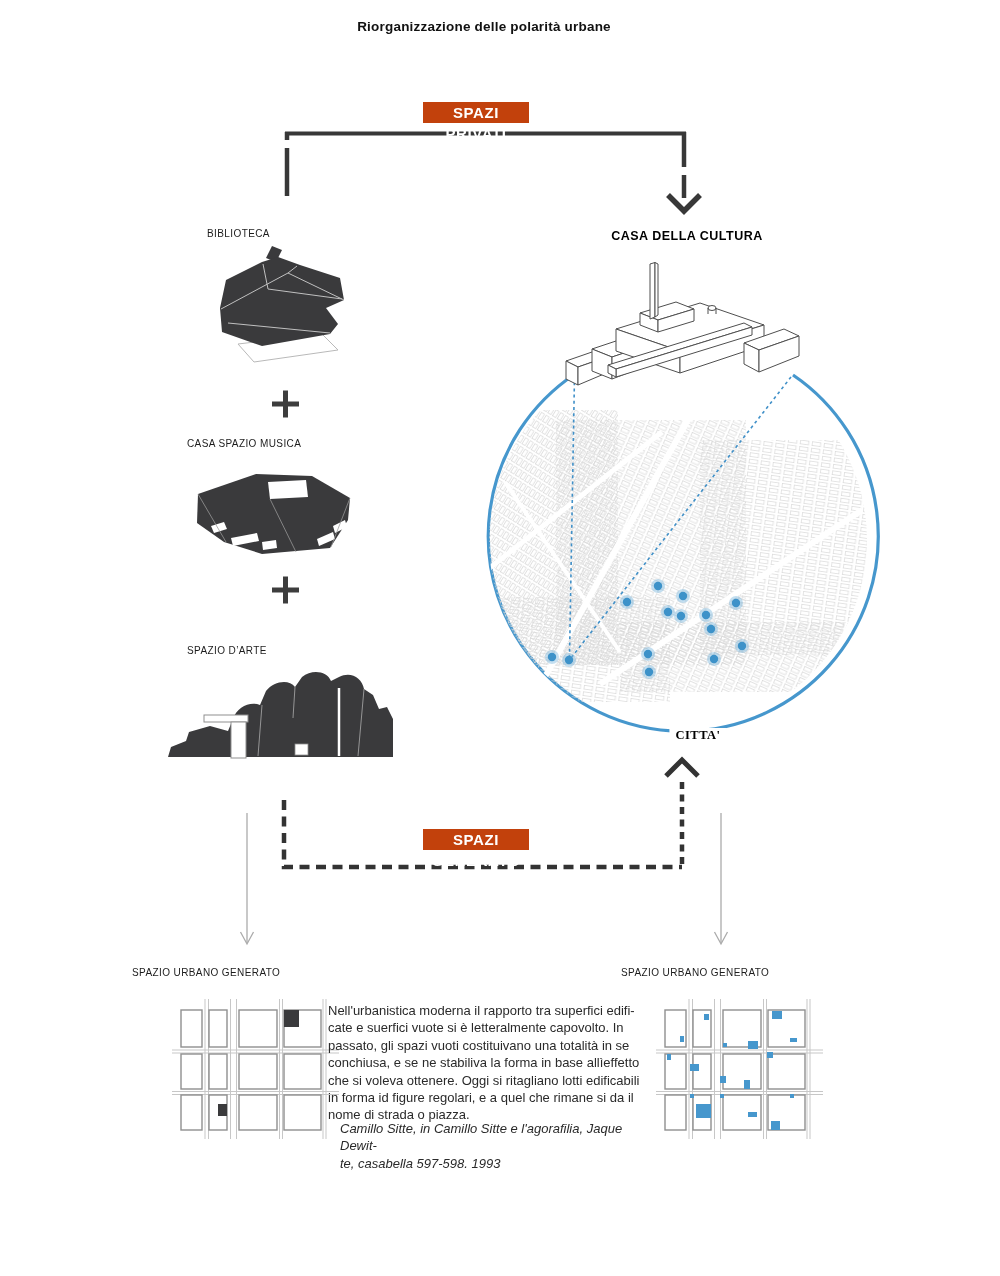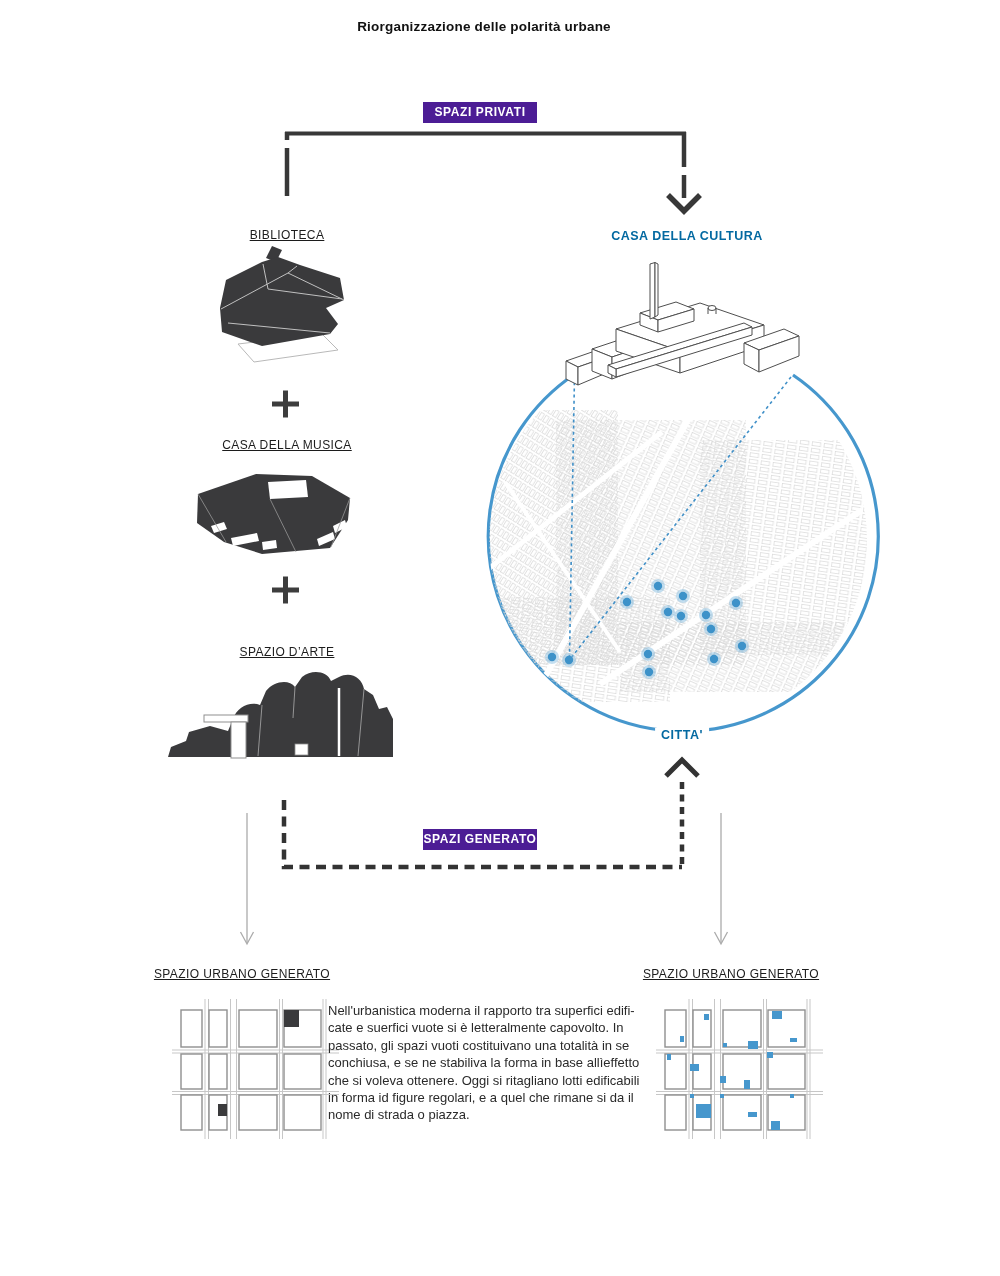--- a/index.html
+++ b/index.html
@@ -1,24 +1,24 @@
 <!DOCTYPE html>
 <html><head>
 <meta charset="utf-8">
 <style>
   html,body{margin:0;padding:0;background:#fff;}
   .stage{position:relative;width:1000px;height:1276px;background:#fff;margin:12px auto;
          font-family:"Liberation Sans",sans-serif;overflow:hidden;}
   svg{position:absolute;left:0;top:0;}
   .abs{position:absolute;}
   .title{left:0;top:7px;width:968px;text-align:center;font-size:13.5px;font-weight:bold;color:#111;letter-spacing:.2px;}
-  .flowbox{width:114px;height:21px;background:#4c1d95;color:#fff;font-size:12px;font-weight:bold;
+  .flowbox{width:106px;height:21px;background:#c2410c;color:#fff;font-size:15px;font-weight:bold;
            letter-spacing:.6px;text-align:center;line-height:21px;}
-  .lbl{text-align:center;font-size:12px;letter-spacing:.4px;color:#1c1c1c;text-decoration:underline;}
-  .bluelbl{text-align:center;font-size:12.5px;font-weight:bold;letter-spacing:.5px;color:#0369a1;}
+  .lbl{text-align:left;font-size:10px;letter-spacing:.4px;color:#1c1c1c;}
+  .bluelbl{text-align:center;font-size:12.5px;font-weight:bold;letter-spacing:.5px;color:#000000;}
   .citta{transform:translateX(-50%);background:#fff;padding:0 6px;}
   .para{width:312px;font-size:13px;line-height:17.4px;color:#2a2a2a;white-space:pre-line;}
   .cite{font-style:italic;}
 </style>
 </head>
 <body>
 
 <div class="stage">
 
 <svg width="1000" height="1276" viewBox="0 0 1000 1276">
@@ -303,32 +303,34 @@
       <rect x="771" y="1109" width="9" height="9"></rect>
     </g>
   </g>
 </svg>
 
 <div class="abs title">Riorganizzazione delle polarità urbane</div>
 
 <div class="abs flowbox" style="left:423px;top:90px;">SPAZI PRIVATI</div>
 
 <div class="abs lbl" style="left:207px;top:216px;width:160px;">BIBLIOTECA</div>
-<div class="abs lbl" style="left:187px;top:426px;width:200px;">CASA DELLA MUSICA</div>
+<div class="abs lbl" style="left:187px;top:426px;width:200px;">CASA SPAZIO MUSICA</div>
 <div class="abs lbl" style="left:187px;top:633px;width:200px;">SPAZIO D’ARTE</div>
 
 <div class="abs bluelbl" style="left:587px;top:217px;width:200px;">CASA DELLA CULTURA</div>
-<div class="abs bluelbl citta" style="left:682px;top:716px;">CITTA'</div>
+<div class="abs bluelbl citta" style="left:698px;top:716px;font-family:Liberation Serif, serif;">CITTA'</div>
 
 <div class="abs flowbox" style="left:423px;top:817px;">SPAZI GENERATO</div>
 
 <div class="abs lbl" style="left:132px;top:955px;width:220px;">SPAZIO URBANO GENERATO</div>
 <div class="abs lbl" style="left:621px;top:955px;width:220px;">SPAZIO URBANO GENERATO</div>
 
 <div class="abs para" style="left:328px;top:990px;">Nell'urbanistica moderna il rapporto tra superfici edifi-
 cate e suerfici vuote si è letteralmente capovolto. In
 passato, gli spazi vuoti costituivano una totalità in se
 conchiusa, e se ne stabiliva la forma in base allìeffetto
 che si voleva ottenere. Oggi si ritagliano lotti edificabili
 in forma id figure regolari, e a quel che rimane si da il
 nome di strada o piazza.</div>
+<div class="abs para cite" style="left:340px;top:1108px;">Camillo Sitte, in Camillo Sitte e l'agorafilia, Jaque Dewit-
+te, casabella 597-598. 1993</div>
 
 </div>
 
 </body></html>

